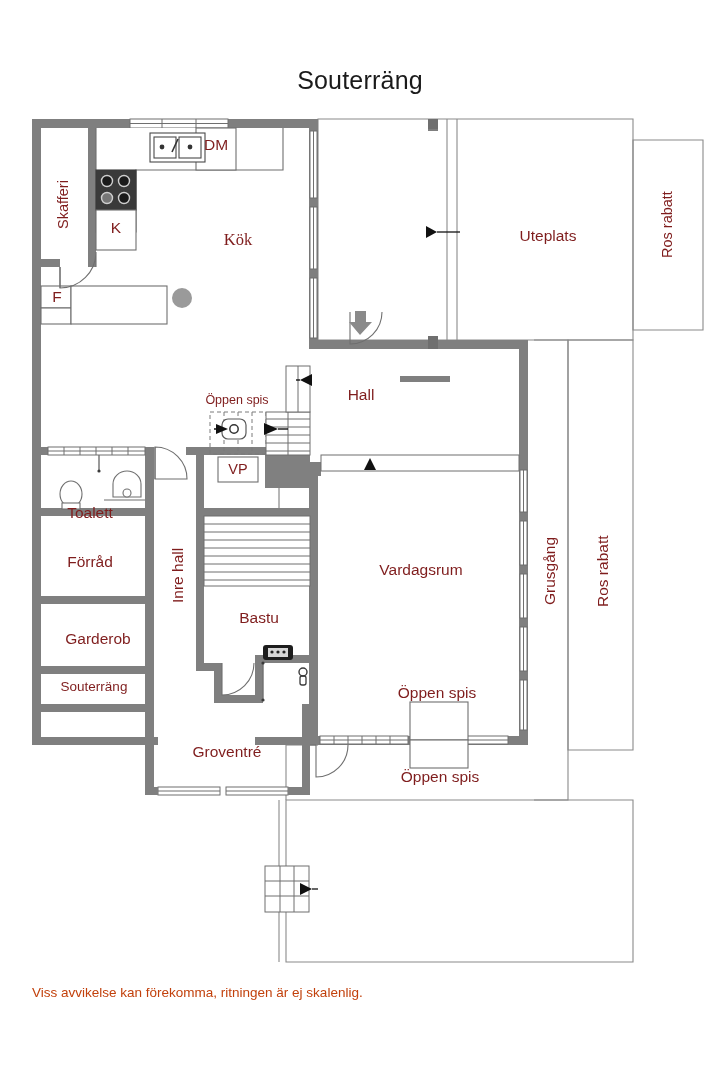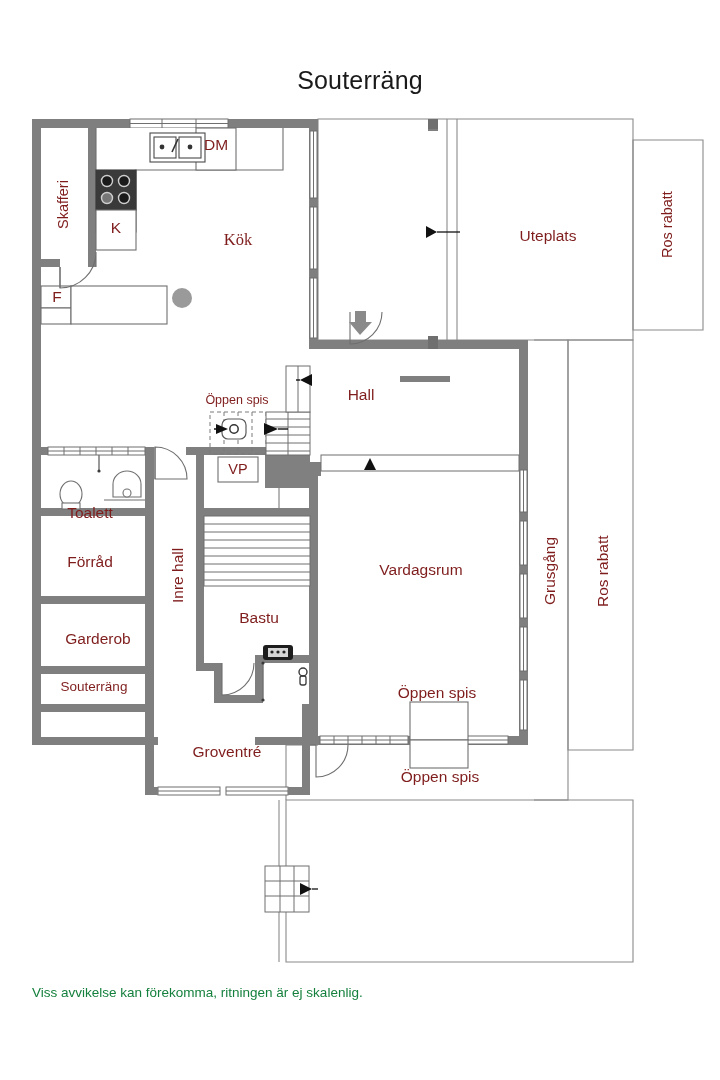--- a/index.html
+++ b/index.html
@@ -5,21 +5,21 @@
   html,body{margin:0;padding:0;background:#ffffff;}
   body{width:720px;height:1080px;font-family:"Liberation Sans","DejaVu Sans",sans-serif;color:#1a1a1a;}
   #stage{position:relative;width:720px;height:1080px;overflow:hidden;background:#fff;}
 
   #title{
     position:absolute;left:0;top:66px;width:720px;text-align:center;
     font-size:25px;font-weight:400;color:#1a1a1a;letter-spacing:.2px;
   }
   #footer{
     position:absolute;left:32px;top:985px;width:600px;
-    font-size:13.5px;color:#15803d;
+    font-size:13.5px;color:#c2410c;
   }
 
   
   #plan{position:absolute;left:0;top:0;width:720px;height:1080px;}
   svg{display:block;}
 
   .lbl{
     position:absolute;
     font-family:"Liberation Sans","DejaVu Sans",sans-serif;
     color:#7f1d1d;

